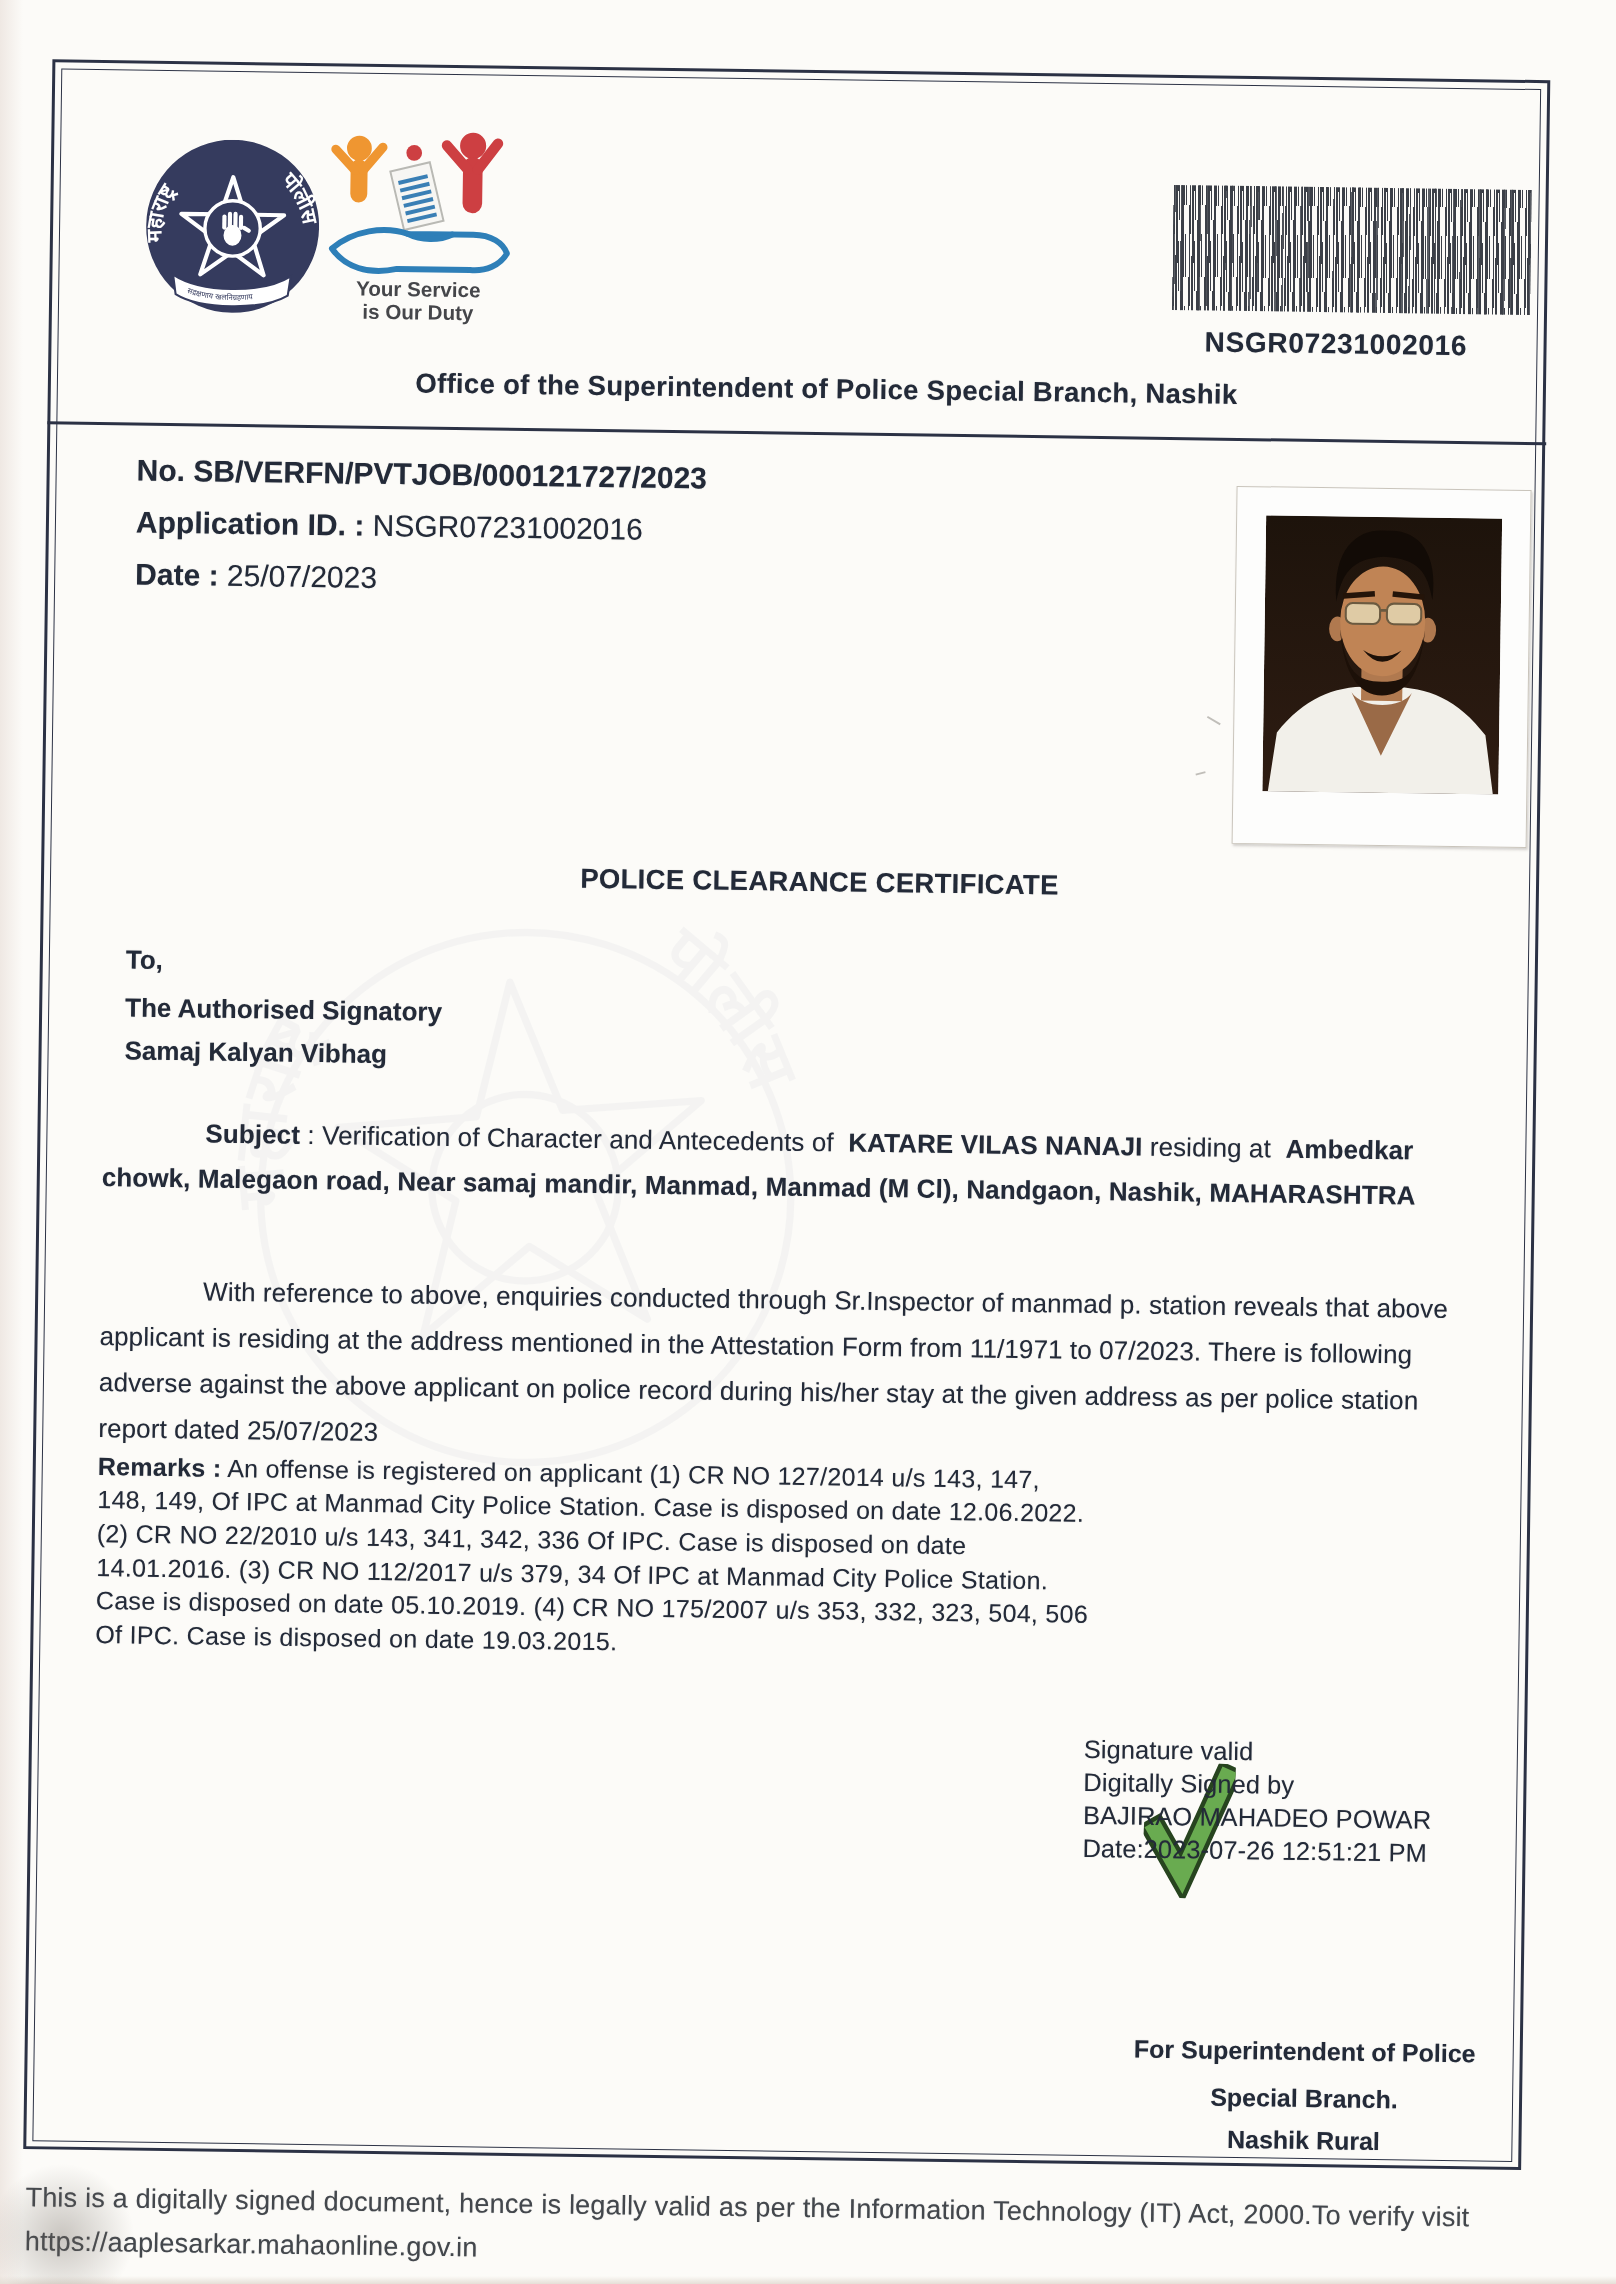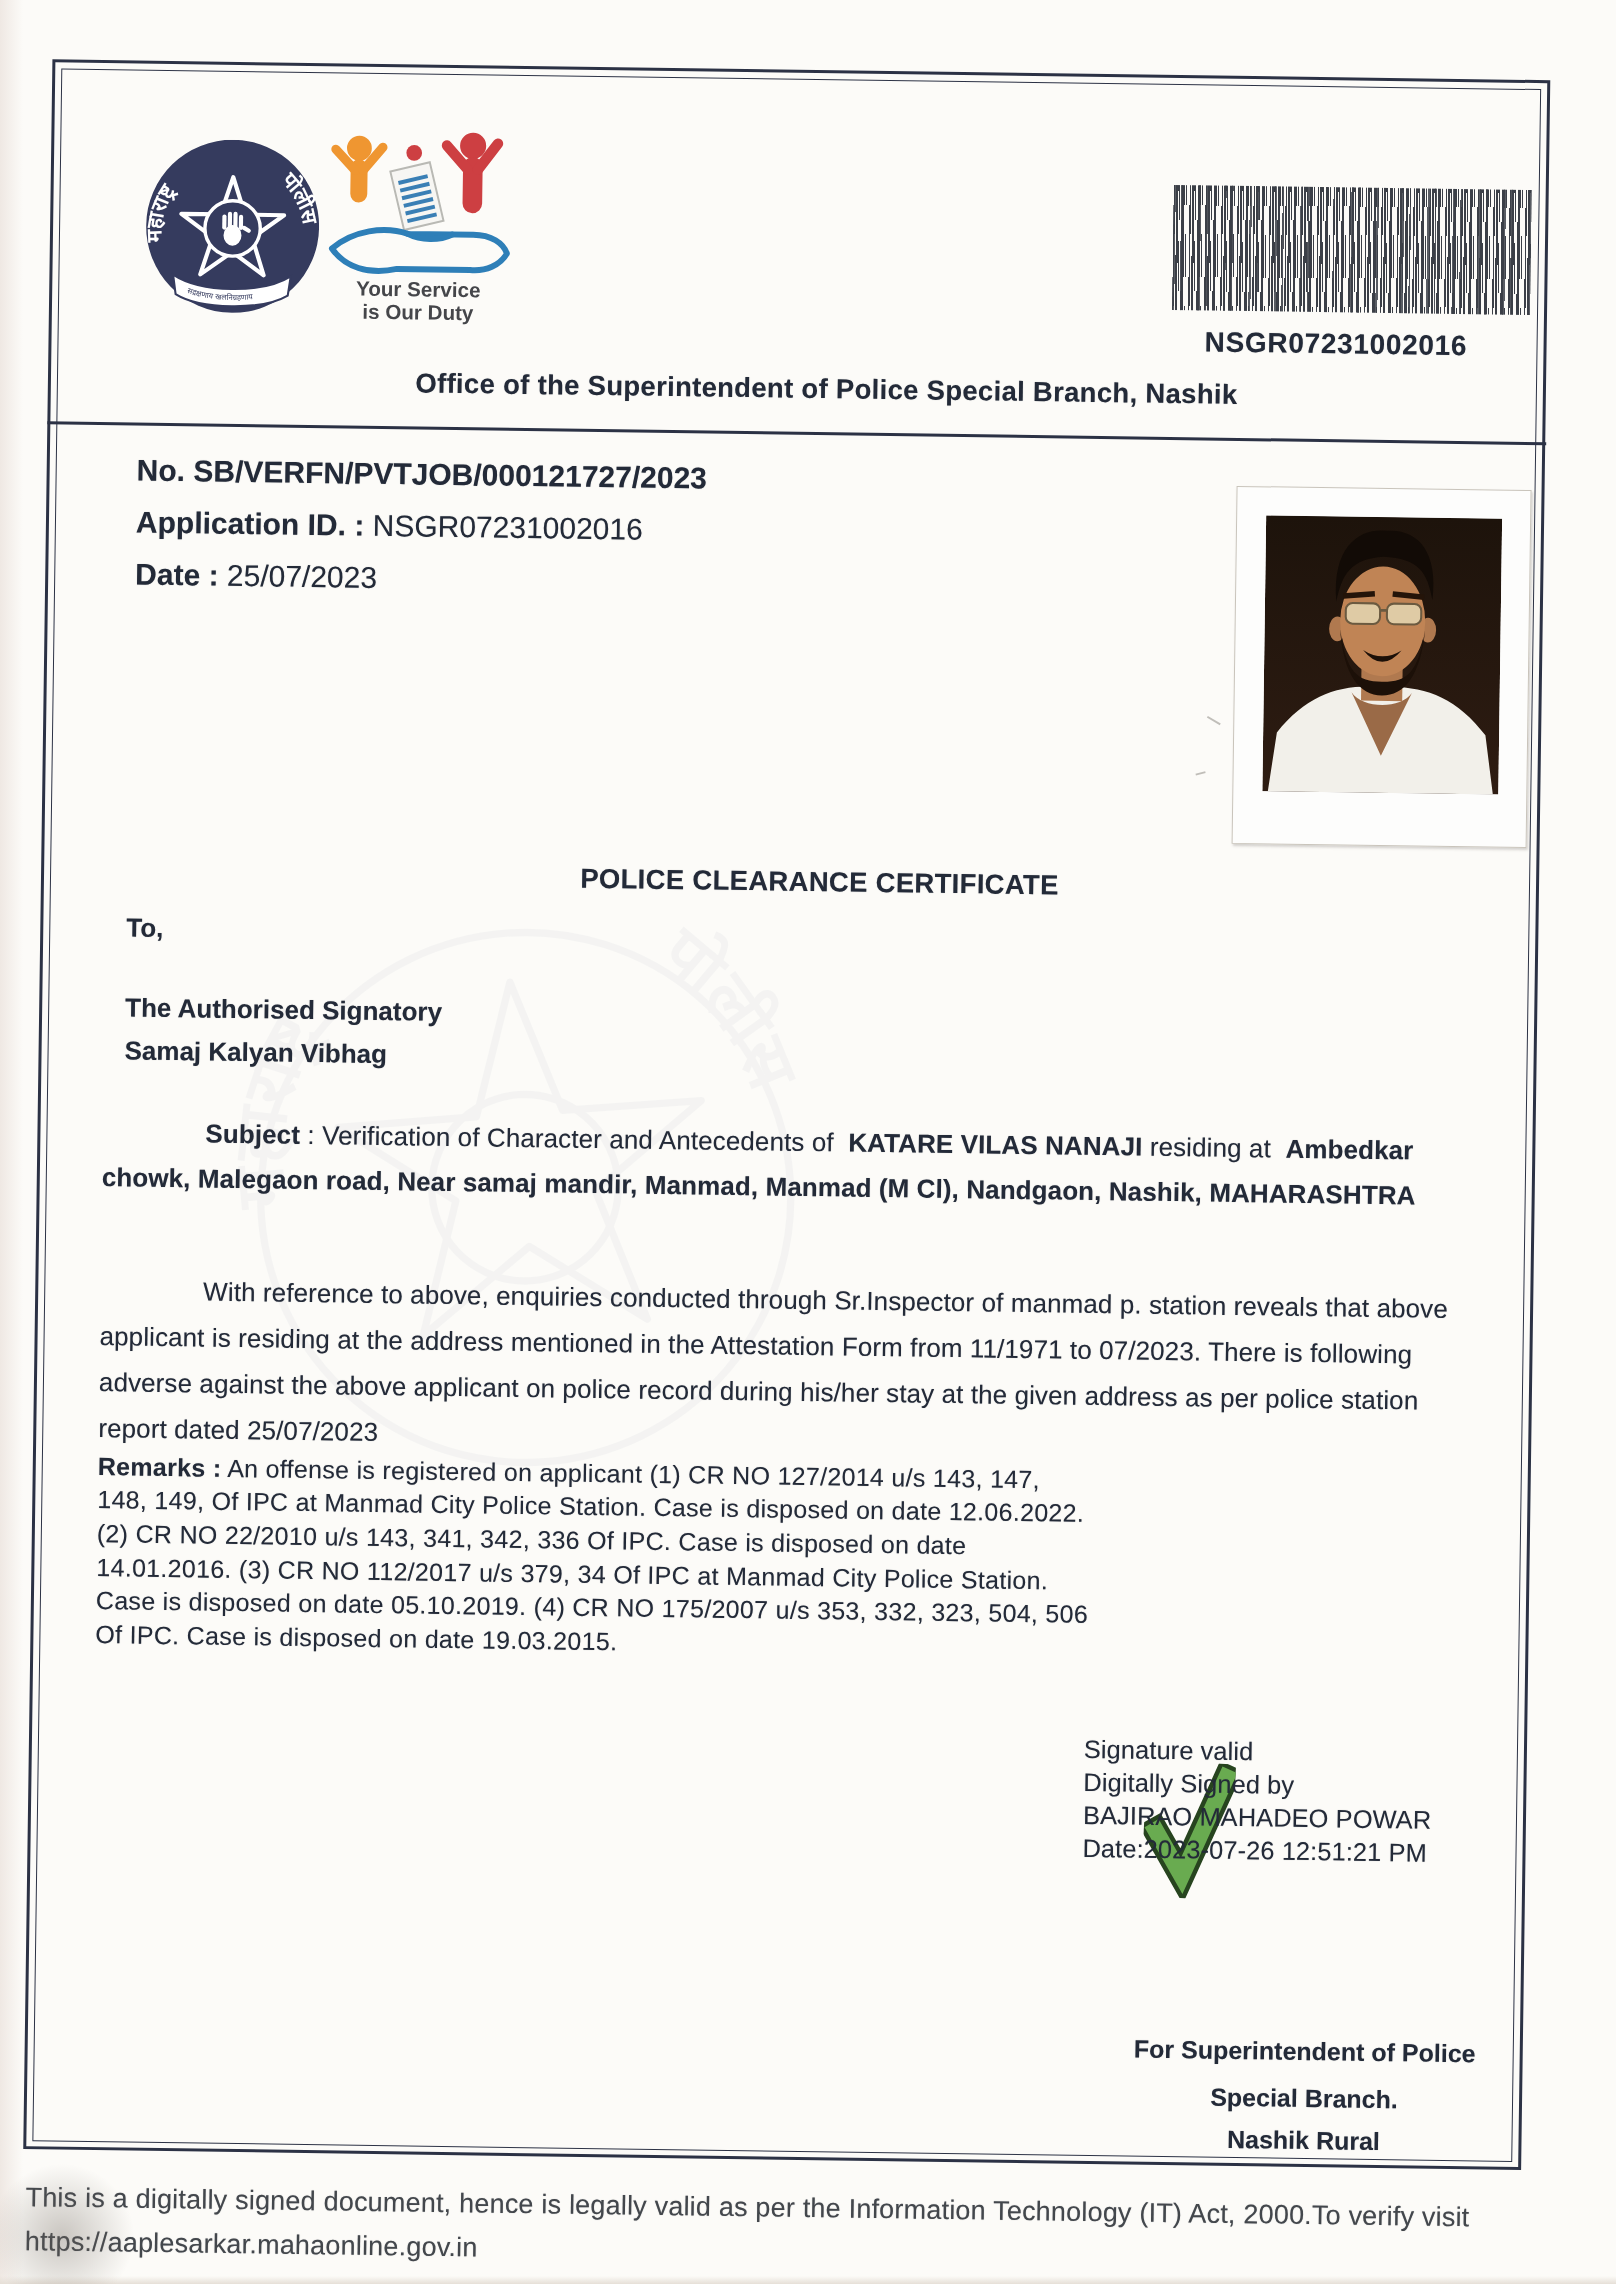--- a/index.html
+++ b/index.html
@@ -182,21 +182,21 @@
           <rect x="89" y="63" width="25" height="15" rx="5"></rect>
         </g>
         <line x1="84" y1="68" x2="89" y2="68" stroke="#6b5a40" stroke-width="2"></line>
         <line x1="57" y1="58" x2="80" y2="56" stroke="#241409" stroke-width="4"></line>
         <line x1="93" y1="56" x2="116" y2="58" stroke="#241409" stroke-width="4"></line>
       </svg>
     </div>
 
     <div class="abs ink doc-title">POLICE CLEARANCE CERTIFICATE</div>
 
-    <div class="abs ink addr" style="top:922px">To,</div>
+    <div class="abs ink addr" style="top:954px">To,</div>
     <div class="abs ink addr" style="top:1002px">The Authorised Signatory</div>
     <div class="abs ink addr" style="top:1045px">Samaj Kalyan Vibhag</div>
 
     <div class="abs ink para" style="left:206px;top:1127px"><span class="b">Subject</span><span> : </span><span>Verification of Character and Antecedents of  </span><span class="b">KATARE VILAS NANAJI</span><span> residing at  </span><span class="b">Ambedkar</span></div>
     <div class="abs ink para b" style="left:103px;top:1172px">chowk, Malegaon road, Near samaj mandir, Manmad, Manmad (M Cl), Nandgaon, Nashik, MAHARASHTRA</div>
 
     <div class="abs ink para" style="left:206px;top:1285px">With reference to above, enquiries conducted through Sr.Inspector of manmad p. station reveals that above</div>
     <div class="abs ink para" style="left:103px;top:1331px">applicant is residing at the address mentioned in the Attestation Form from 11/1971 to 07/2023. There is following</div>
     <div class="abs ink para" style="left:103px;top:1377px">adverse against the above applicant on police record during his/her stay at the given address as per police station</div>
     <div class="abs ink para" style="left:103px;top:1423px">report dated 25/07/2023</div>

